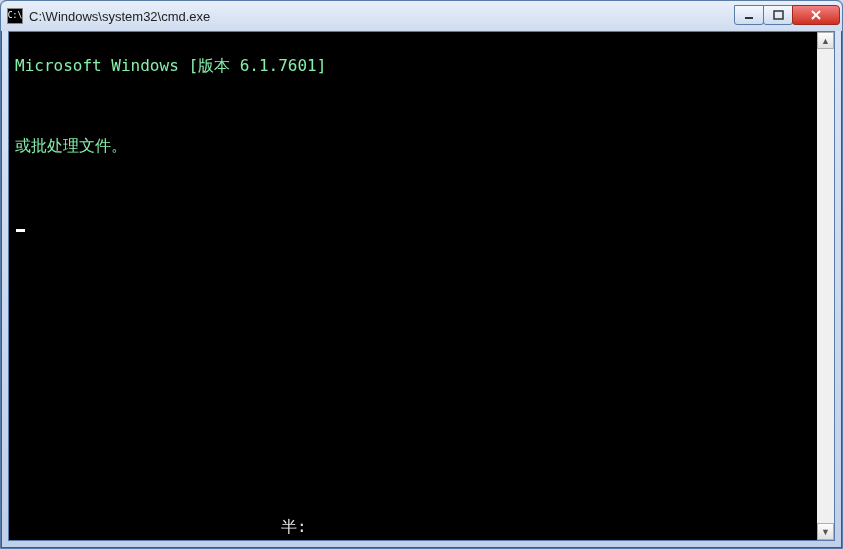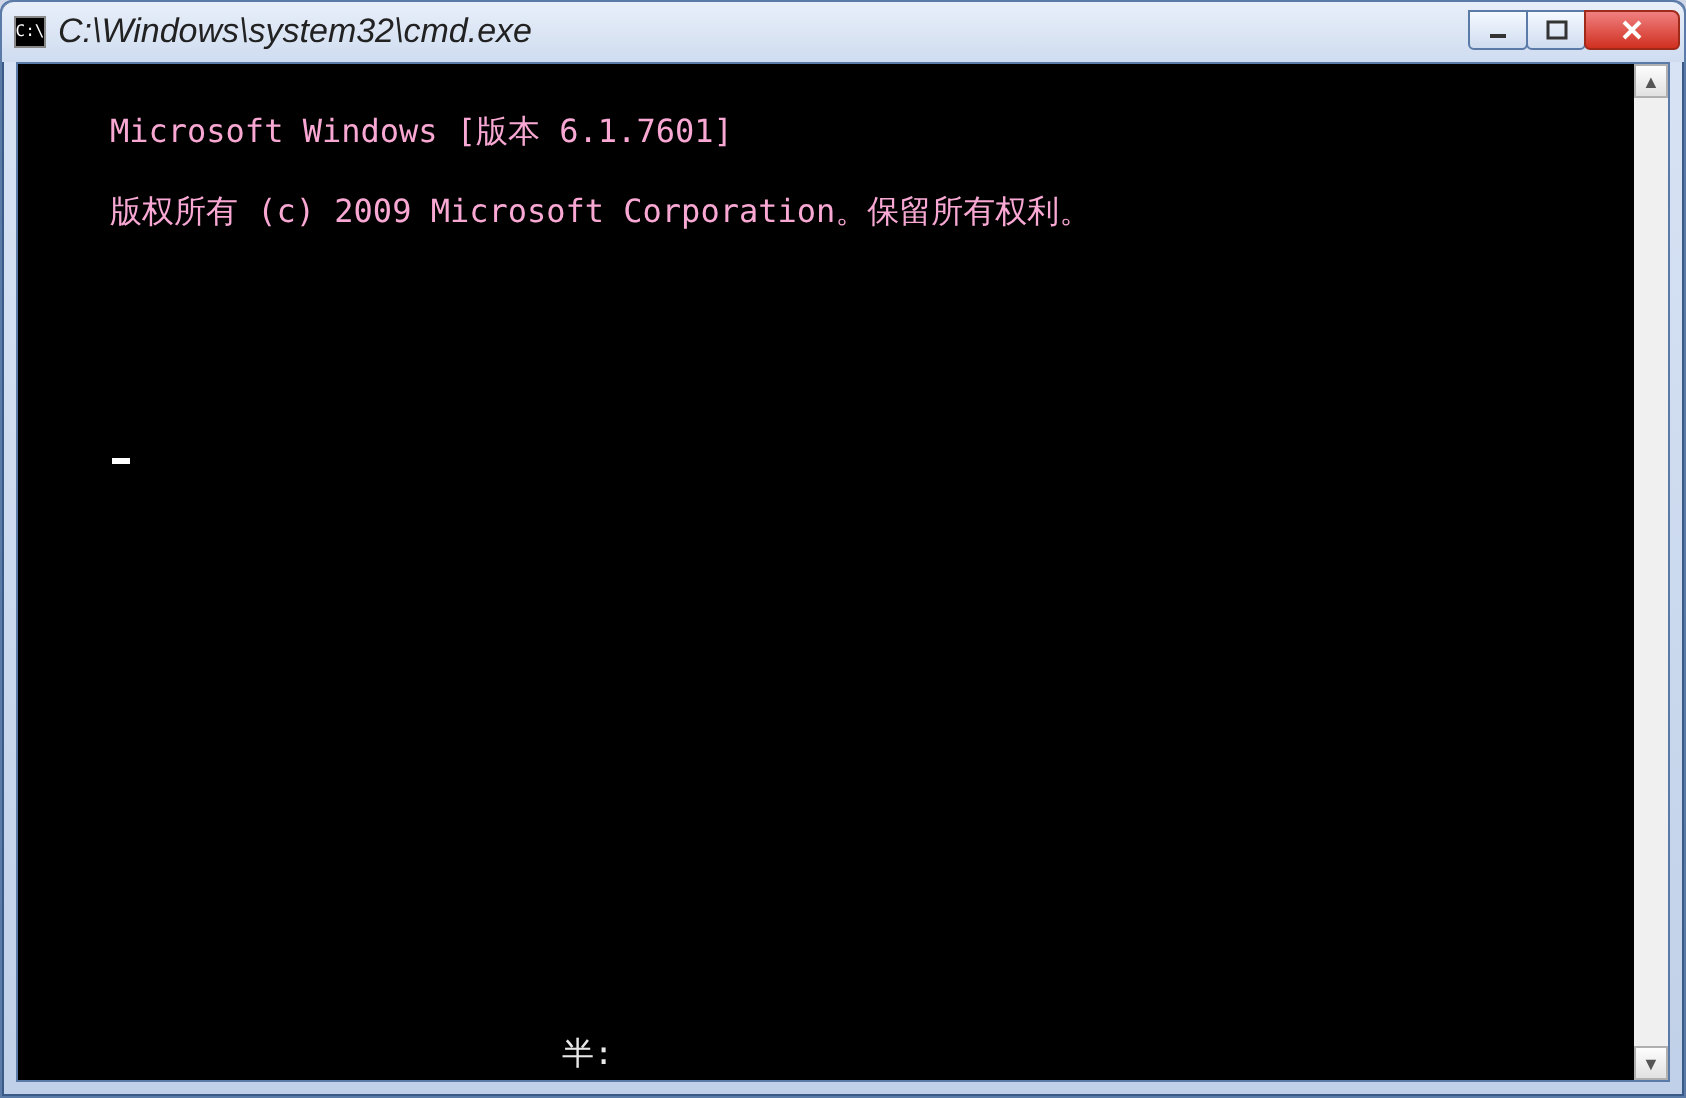--- a/index.html
+++ b/index.html
@@ -38,25 +38,24 @@
       display: flex;
       align-items: center;
       justify-content: center;
       font-family: monospace;
       font-size: 8px;
       color: #fff;
       line-height: 1;
     }
     .title {
       flex: 1;
-      font-size: 17px;
+      font-size: 13px;
       color: #222;
       white-space: nowrap;
       overflow: hidden;
-      font-style: italic;
     }
     .win-controls { display: flex; gap: 0; margin-right: 0; }
     .win-btn {
       width: 30px;
       height: 20px;
       display: flex;
       align-items: center;
       justify-content: center;
       border: 1px solid #5a7aa8;
       margin-left: -1px;
@@ -85,23 +84,22 @@
     }
     .terminal-viewport {
       flex: 1;
       padding: 4px 6px;
       overflow: hidden;
     }
     .terminal-content {
       font-family: "NSimSun", "SimSun", "Consolas", "Lucida Console", monospace;
       font-size: 16px;
       line-height: 20px;
-      color: #f9a8d4;
+      color: #86efac;
       white-space: pre;
-      margin-left: 40px;
     }
     .line { display: block; min-height: 20px; }
     .cursor {
       display: inline-block;
       width: 9px;
       height: 3px;
       background: #fff;
       vertical-align: -1px;
       margin-left: 1px;
     }
@@ -155,22 +153,22 @@
             <path d="M2 2 L10 10 M10 2 L2 10" stroke="#fff" stroke-width="2" fill="none"></path>
           </svg>
       </div>
     </div>
   </div>
 
   <div class="client">
     <div class="terminal-viewport">
       <div class="terminal-content">
 <span class="line">Microsoft Windows [版本 6.1.7601]</span>
-<span class="line">版权所有 (c) 2009 Microsoft Corporation。保留所有权利。</span>
 <span class="line"></span>
+<span class="line">或批处理文件。</span>
 <span class="line"></span>
 <span class="line"><span class="cursor"></span></span>
       </div>
     </div>
     <div class="scrollbar">
       <div class="sb-btn">
           <span>▲</span>
         </div>
       <div class="sb-track"></div>
       <div class="sb-btn">

